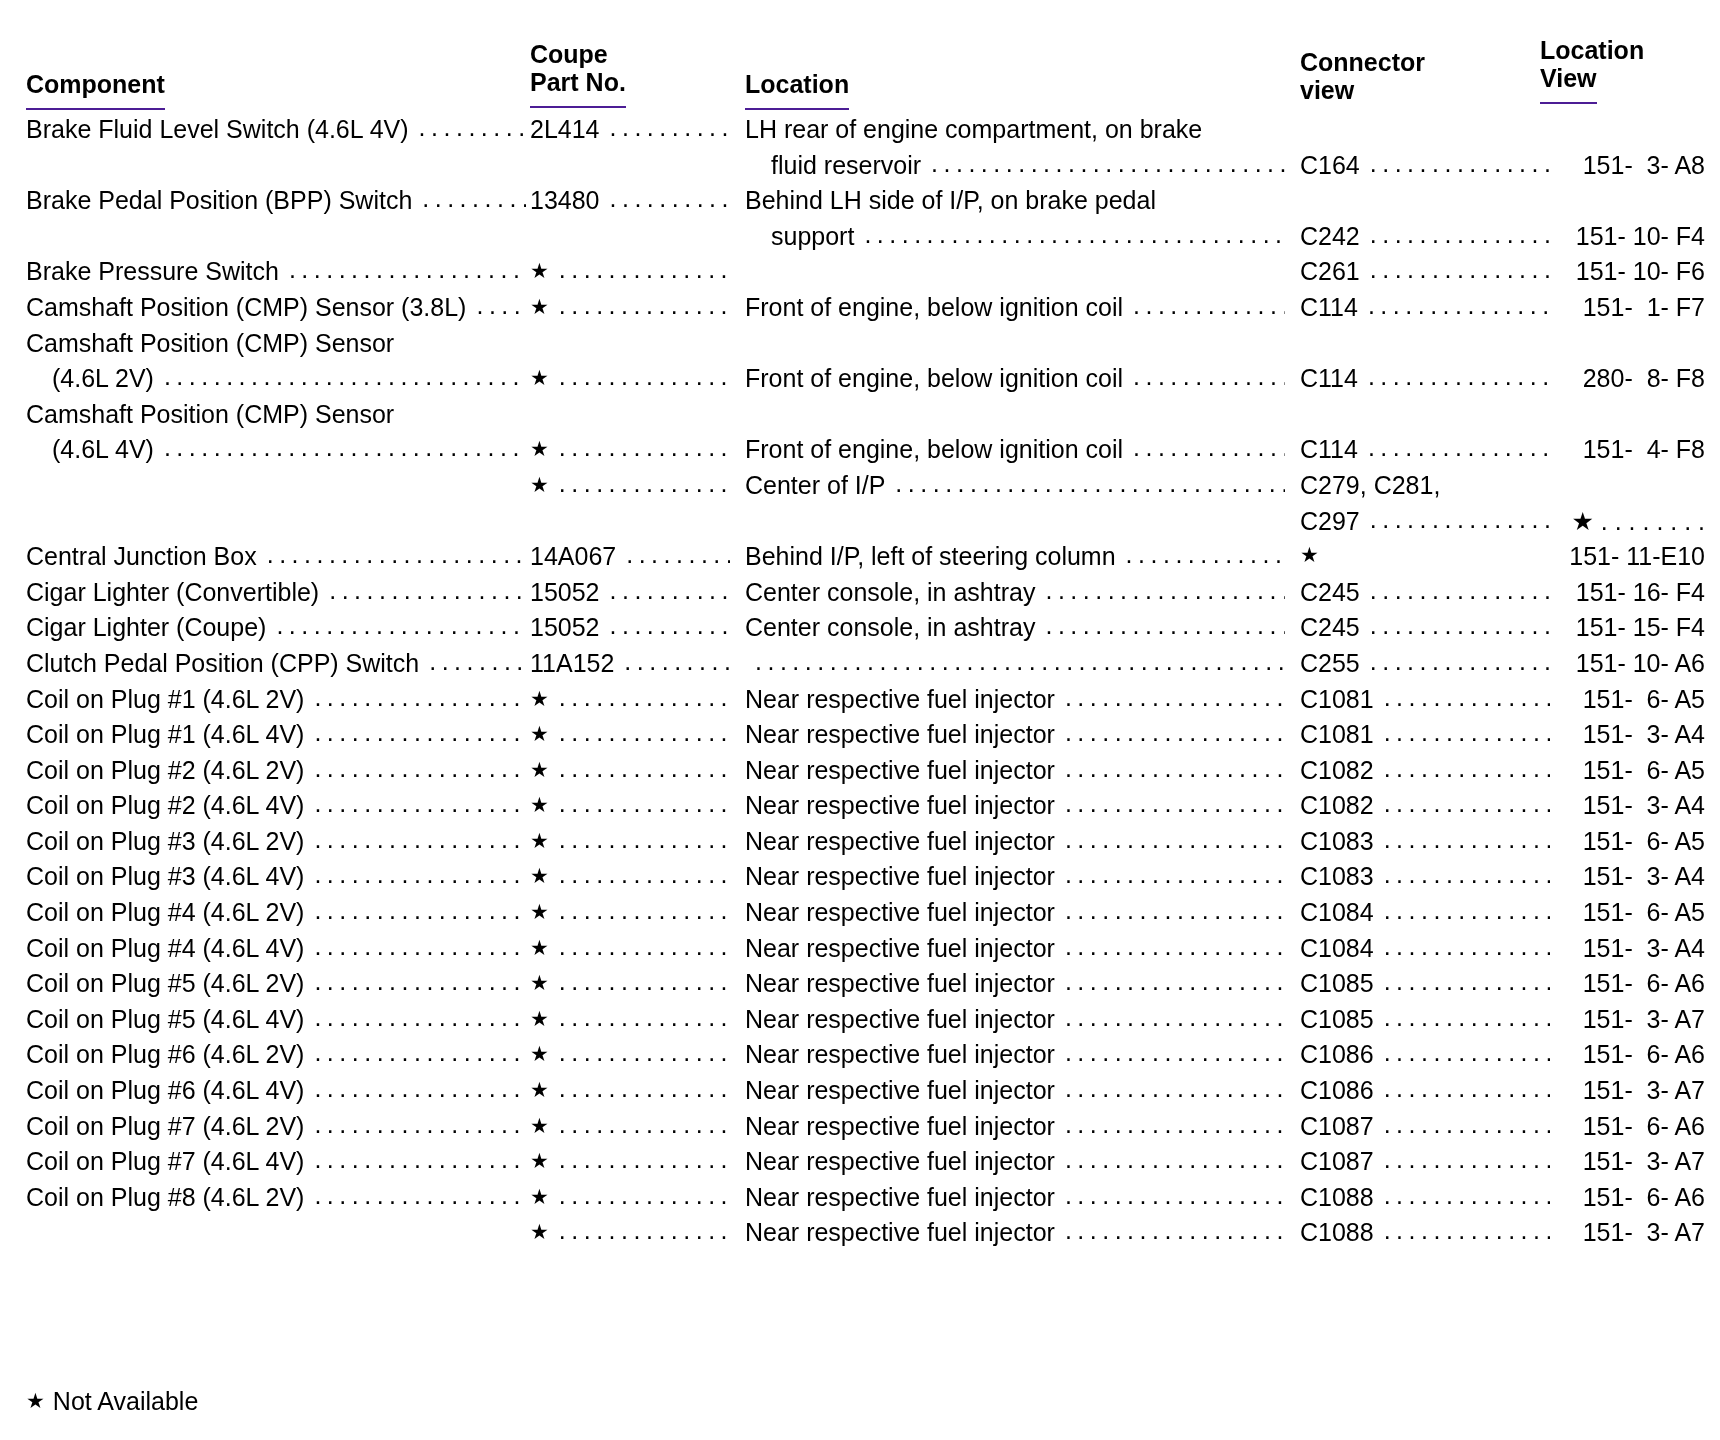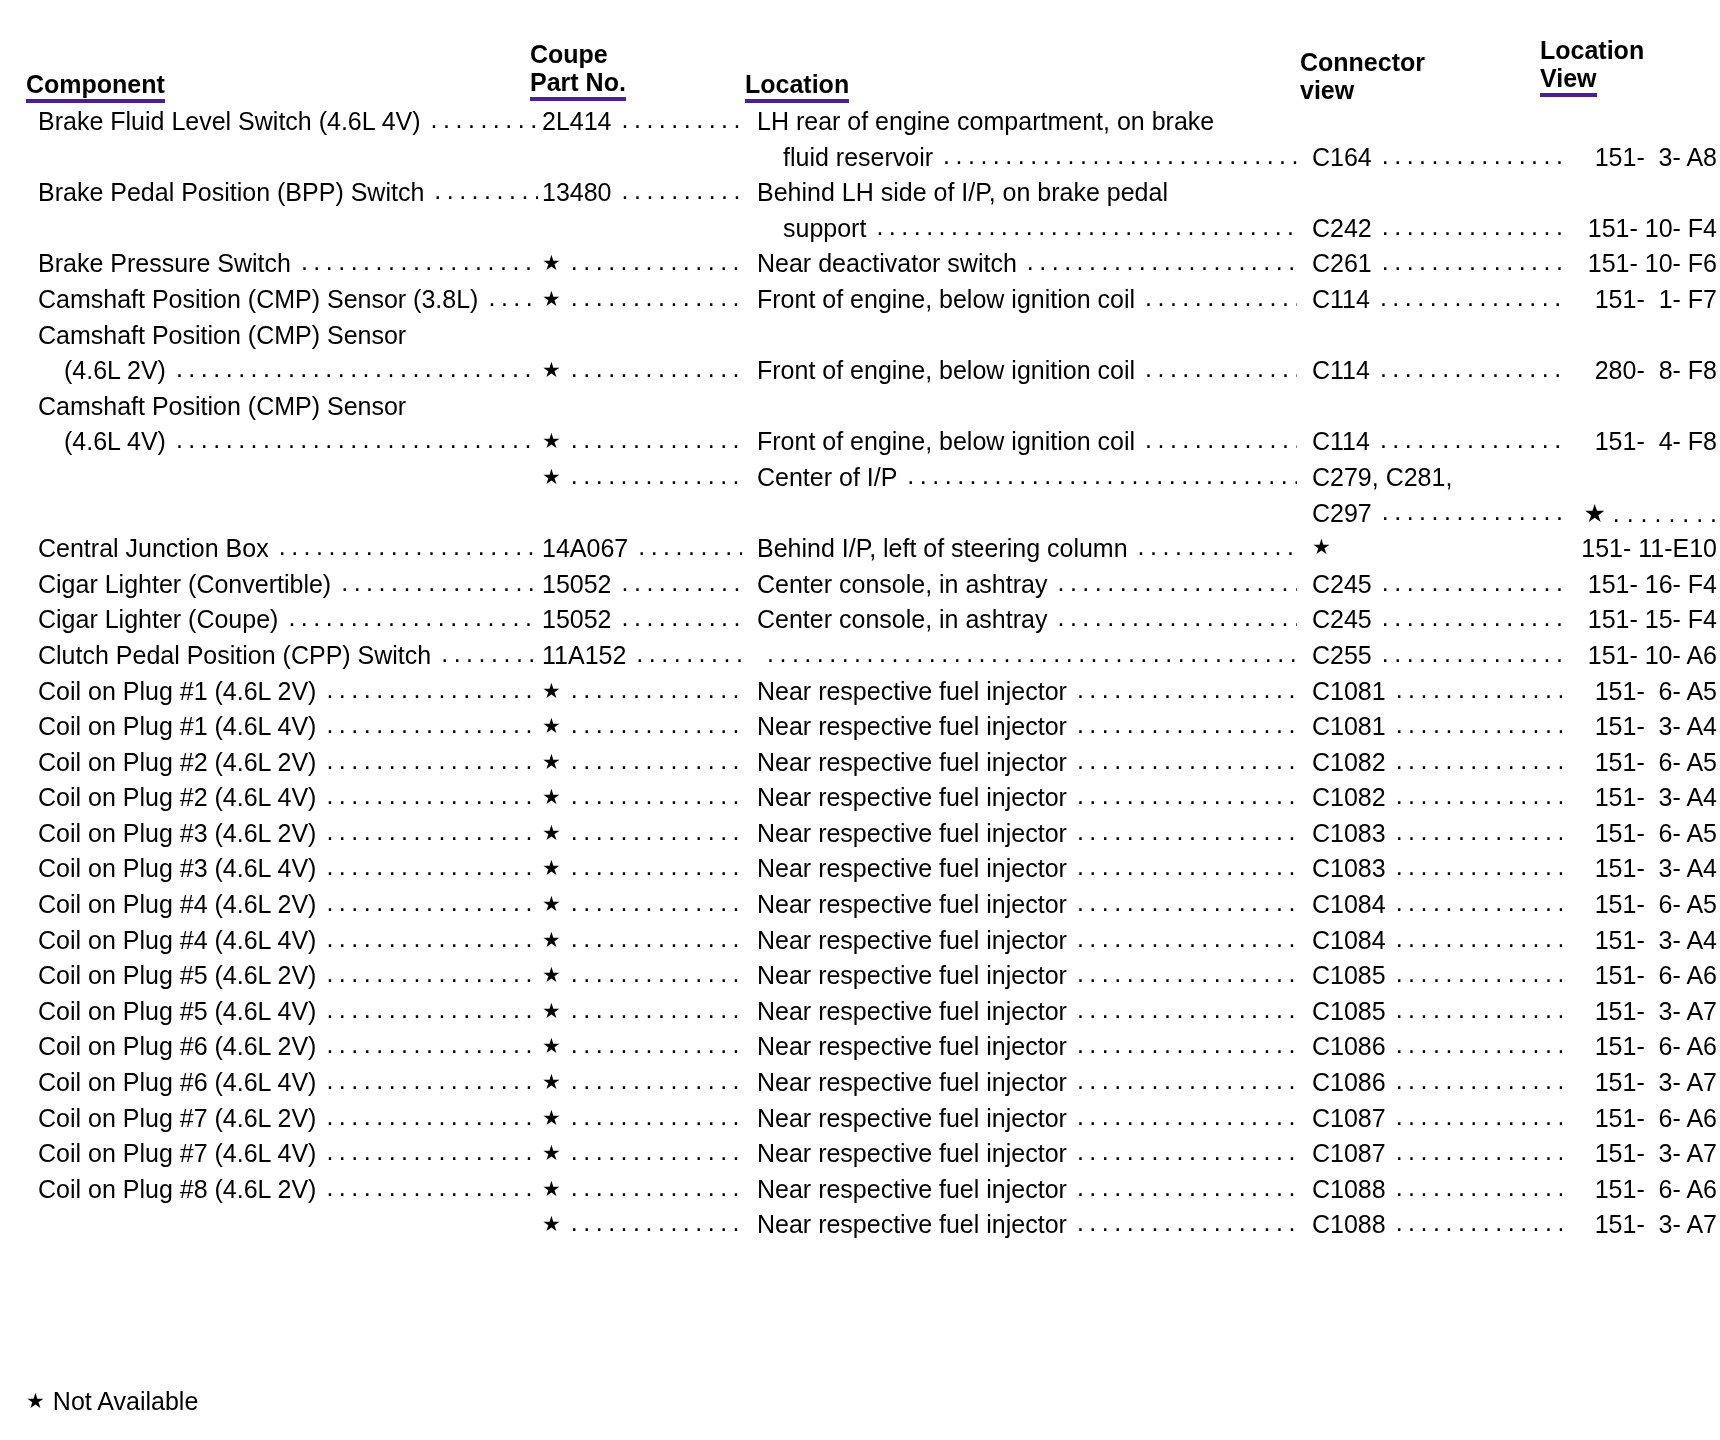--- a/index.html
+++ b/index.html
@@ -28,35 +28,34 @@
     height: 90px;
     margin: 14px 0 0 0;
   }
   .hcell {
     position: absolute;
     font-size: 25px;
     font-weight: bold;
     line-height: 1.12;
   }
   .hcell .u {
-    border-bottom: 4px solid #4c1d95;
+    border-bottom: 2px solid #4c1d95;
     display: inline-block;
-    padding-bottom: 1px;
+    padding-bottom: 10px;
   }
   .h-component { left: 26px; top: 56px; }
   .h-base      { left: 530px; top: 26px; }
   .h-location  { left: 745px; top: 56px; }
   .h-connector { left: 1300px; top: 34px; }
   .h-locview   { left: 1540px; top: 22px; }
 
   
   .rows {
     position: relative;
-    margin-top: 0px;
-    padding-left: 12px;
+    margin-top: 8px;
   }
   .row {
     position: relative;
     height: 35.6px;
     font-size: 25px;
     line-height: 35.6px;
     white-space: nowrap;
   }
   .col {
     position: absolute;
@@ -261,26 +260,20 @@
             <span class="txt">Brake Pressure Switch</span>
             <span class="dots"></span>
           </span>
         </div>
         <div class="col c-part">
           <span class="lead">
             <span class="txt star">★</span>
             <span class="dots"></span>
           </span>
         </div>
-        <div class="col c-loc">
-          <span class="lead">
-            <span class="txt">Near deactivator switch</span>
-            <span class="dots"></span>
-          </span>
-        </div>
         <div class="col c-conn">
           <span class="lead">
             <span class="txt">C261</span>
             <span class="dots"></span>
           </span>
         </div>
         <div class="col c-lview">
           <span class="lv">151- 10- F6</span>
         </div>
       </div>

